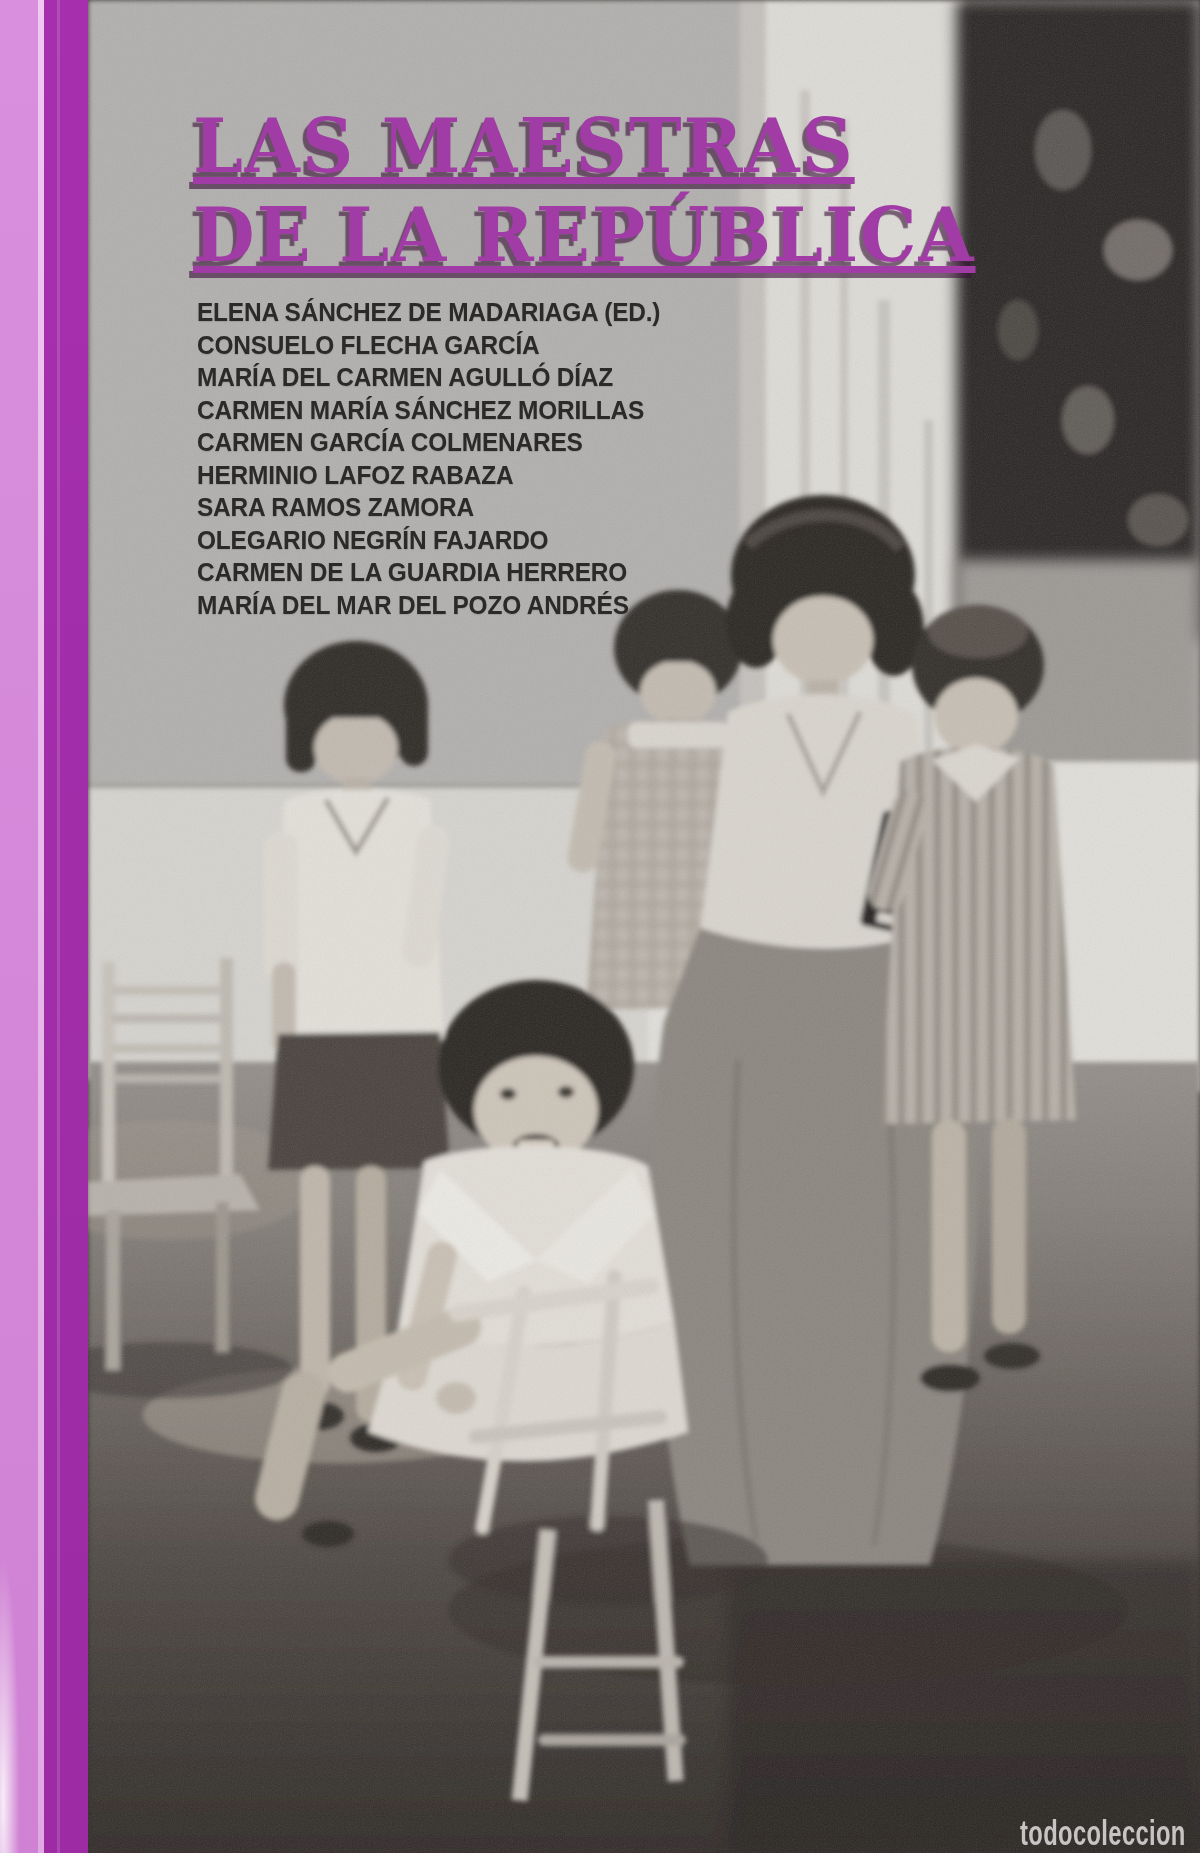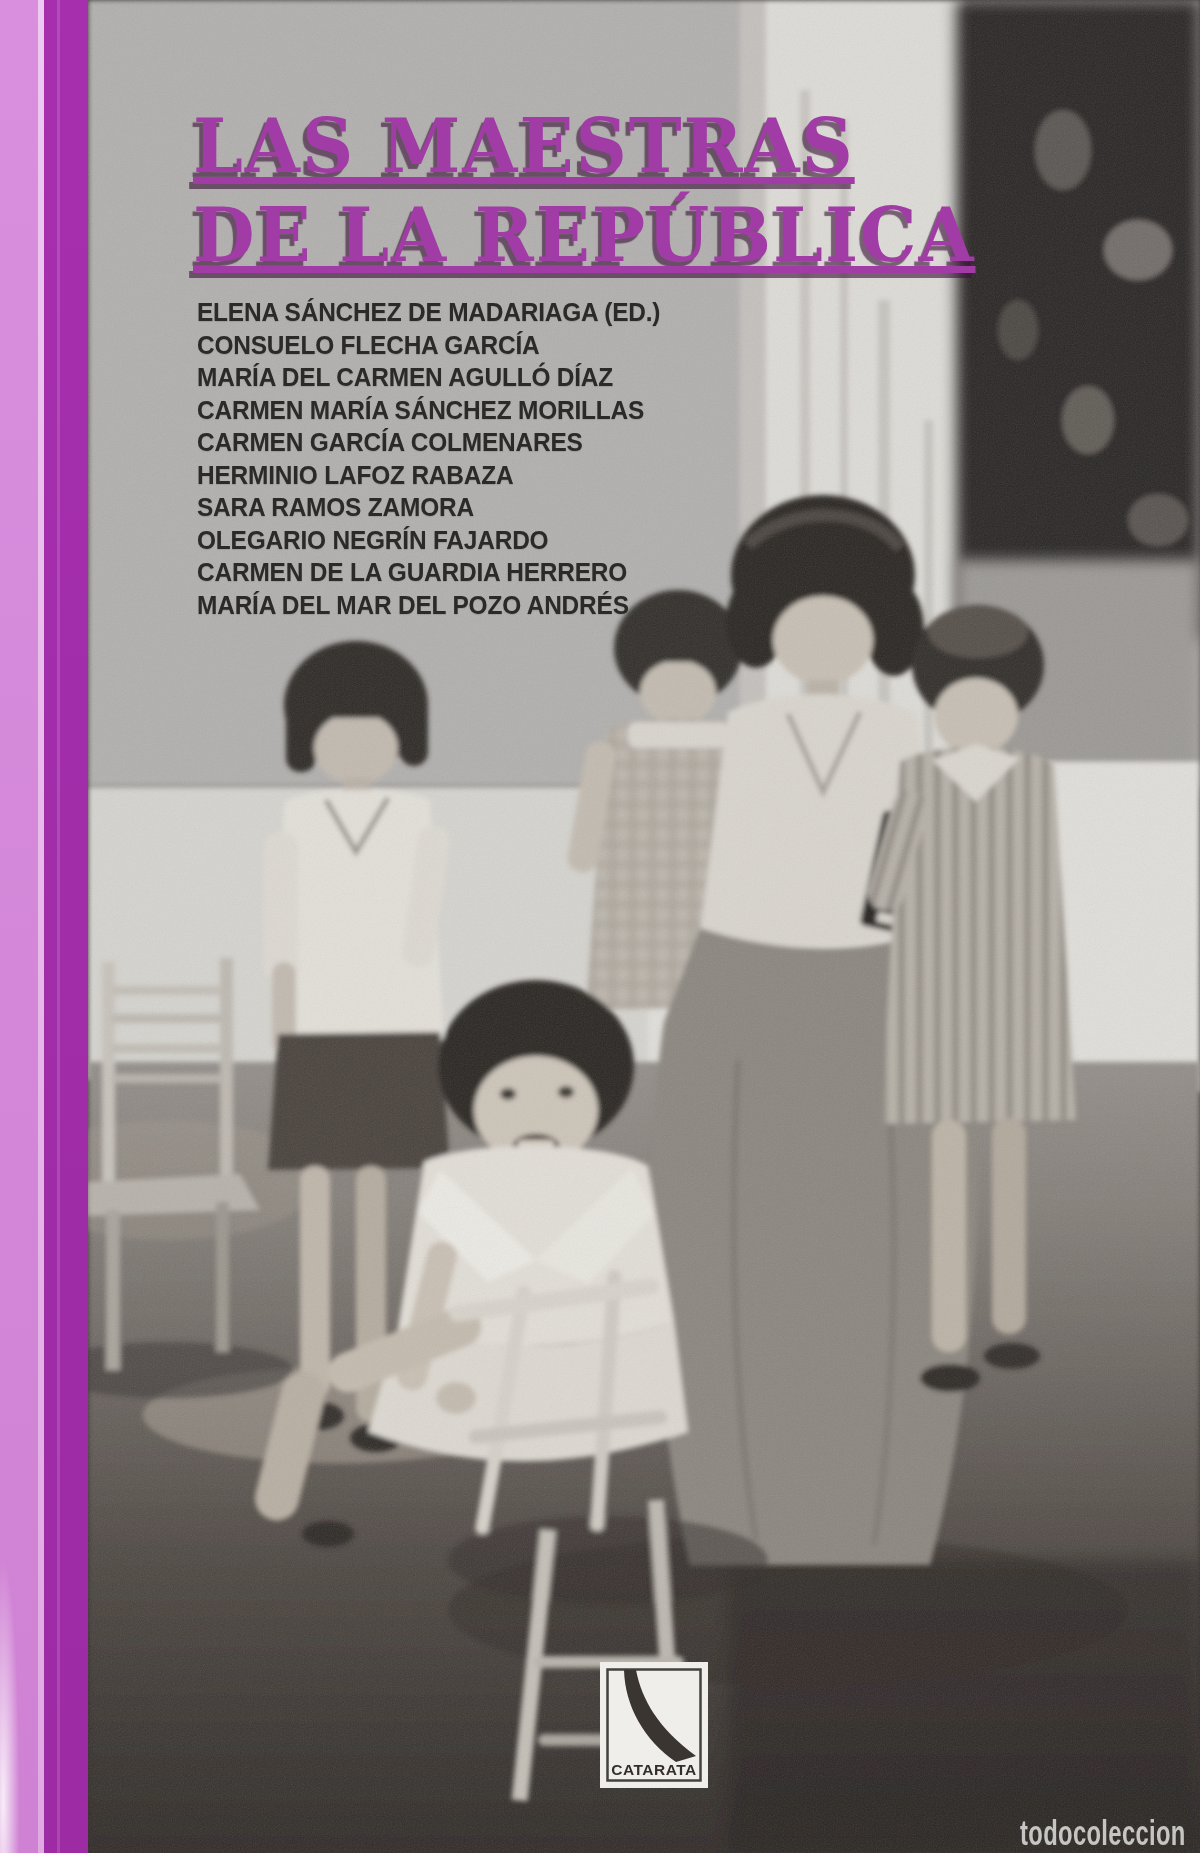--- a/index.html
+++ b/index.html
@@ -246,24 +246,16 @@
       <li>MARÍA DEL CARMEN AGULLÓ DÍAZ</li>
       <li>CARMEN MARÍA SÁNCHEZ MORILLAS</li>
       <li>CARMEN GARCÍA COLMENARES</li>
       <li>HERMINIO LAFOZ RABAZA</li>
       <li>SARA RAMOS ZAMORA</li>
       <li>OLEGARIO NEGRÍN FAJARDO</li>
       <li>CARMEN DE LA GUARDIA HERRERO</li>
       <li>MARÍA DEL MAR DEL POZO ANDRÉS</li>
     </ul>
 
-    <div class="logo">
-      <svg viewBox="0 0 108 126">
-        <rect x="0" y="0" width="108" height="126" fill="#efeeea"></rect>
-        <rect x="7.5" y="7.5" width="93" height="111" fill="none" stroke="#46413c" stroke-width="2.5"></rect>
-        <path d="M36,8 C42,38 58,66 96,94 L76,100 C44,78 25,44 24,8 Z" fill="#3a3531"></path>
-        <text x="54" y="113" text-anchor="middle" font-family="Liberation Sans, sans-serif" font-weight="bold" font-size="15.5" letter-spacing="0.5" fill="#332e2a">CATARATA</text>
-      </svg>
-    </div>
 
     <div class="watermark">todocoleccion</div>
   </div>
 </div>
 
 </body></html>

